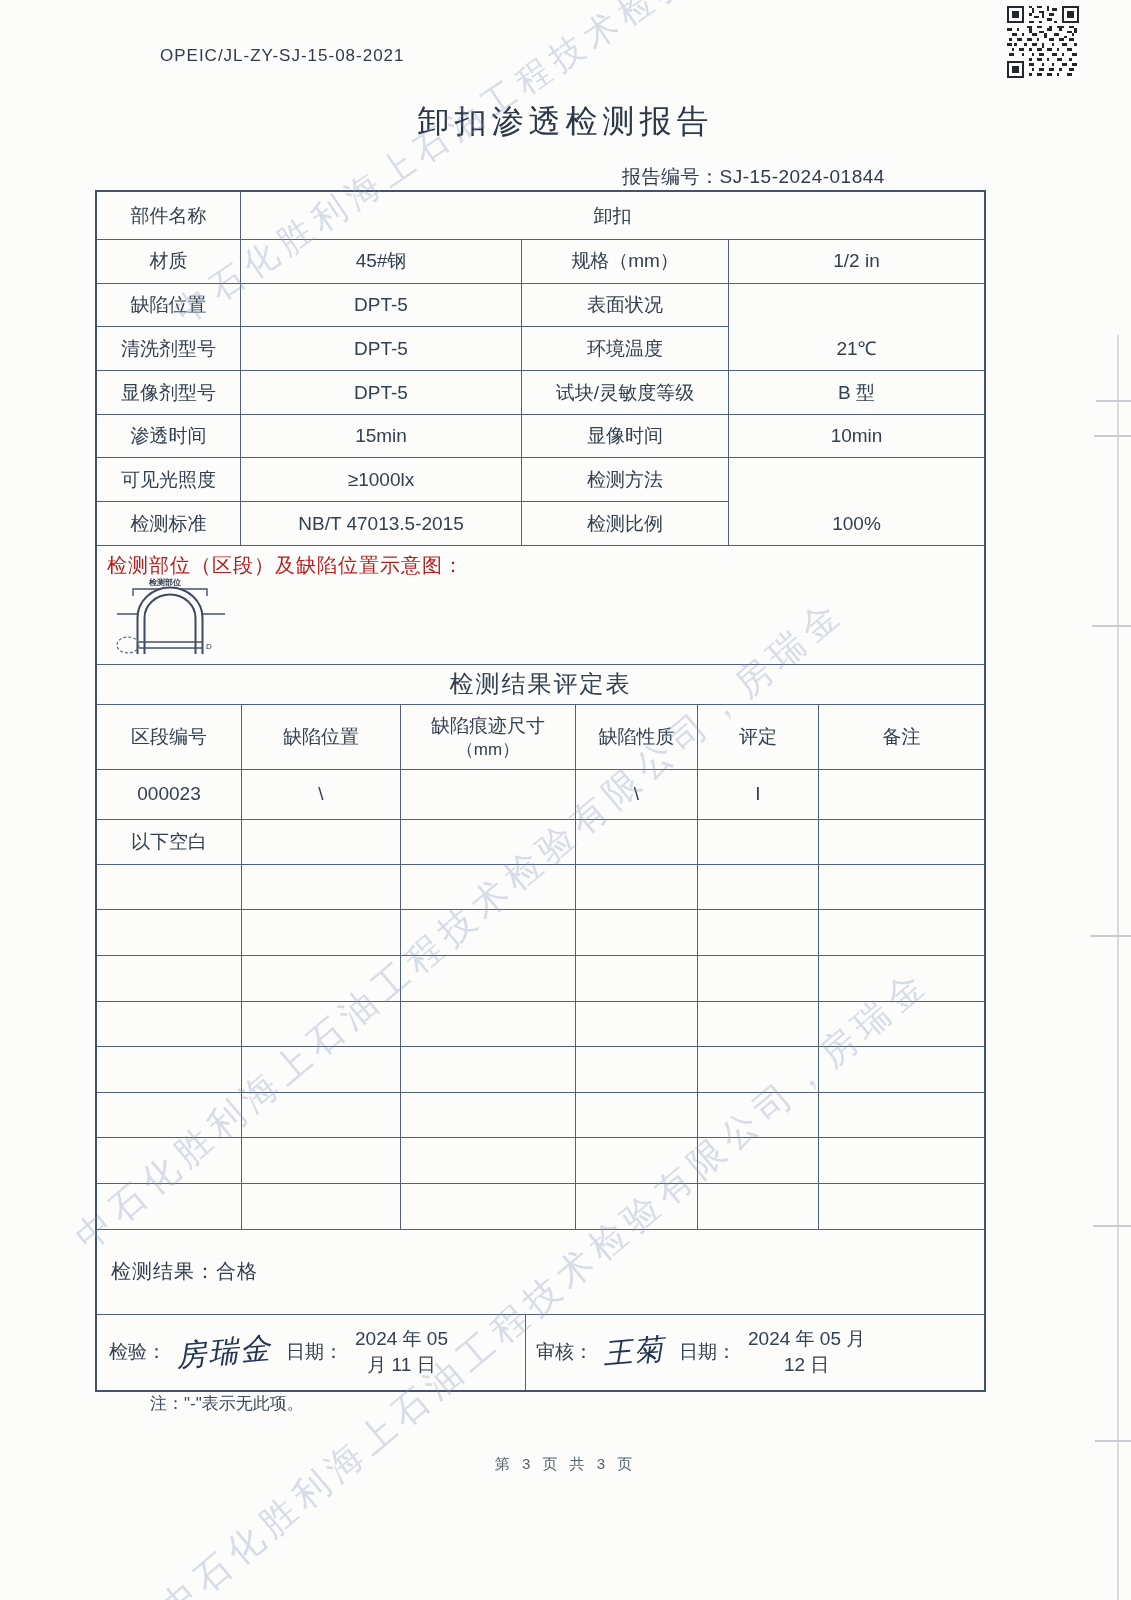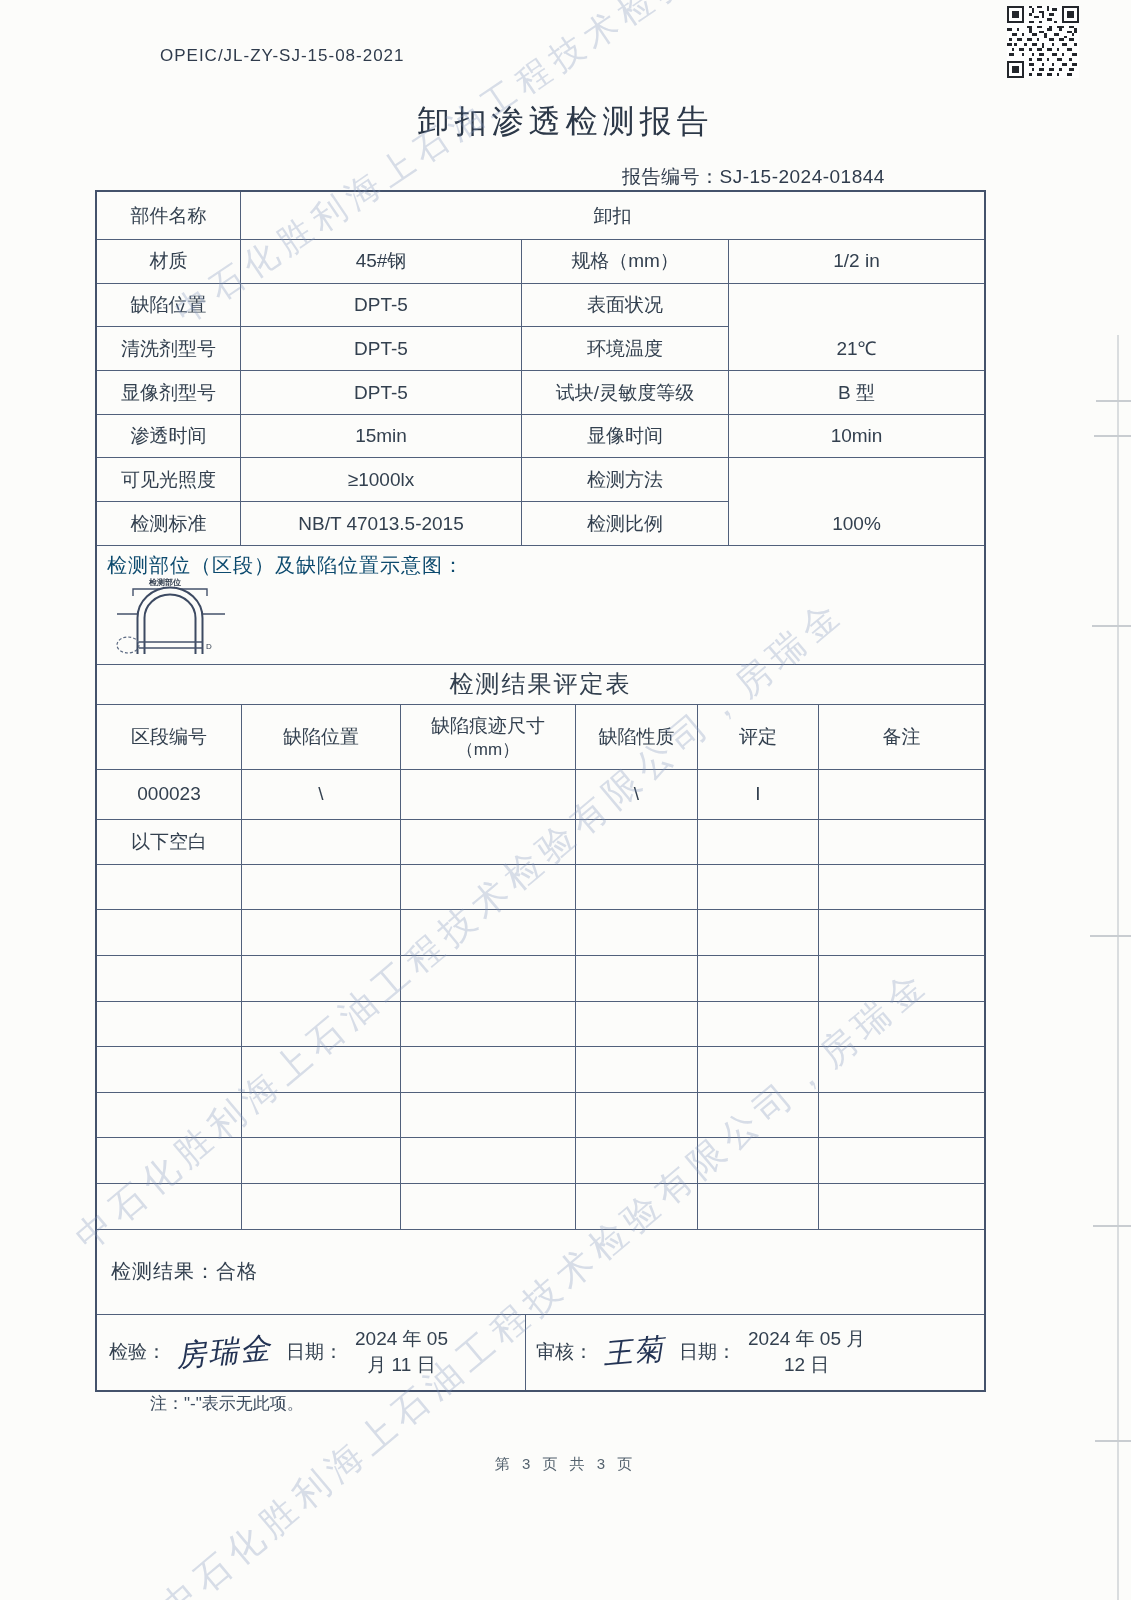--- a/index.html
+++ b/index.html
@@ -38,21 +38,21 @@
     padding:2px 4px;line-height:1.25;}
   .cell.last{border-right:none;}
 
   
   .info-row{display:grid;grid-template-columns:144px 281px 207px 1fr;height:43.7px;}
   .info-row.first{grid-template-columns:144px 1fr;height:48px;}
 
   
   .diagram-sec{height:119px;box-sizing:border-box;border-bottom:1.5px solid #51607b;position:relative;
     padding:6px 10px;}
-  .diagram-label{font-size:20px;color:#0c4a6e;letter-spacing:1px;}
+  .diagram-label{font-size:20px;color:#b91c1c;letter-spacing:1px;}
   .shackle{position:absolute;left:14px;top:30px;}
 
   
   .rt-title{height:40px;box-sizing:border-box;border-bottom:1.5px solid #51607b;
     display:flex;align-items:center;justify-content:center;font-size:24px;letter-spacing:2px;}
   .trow{display:grid;grid-template-columns:145px 159px 175px 122px 121px 1fr;}
   .trow.header{height:65px;}
   .trow.r1{height:50px;}
   .trow.r2{height:45px;}
   .trow.empty{height:45.6px;}

